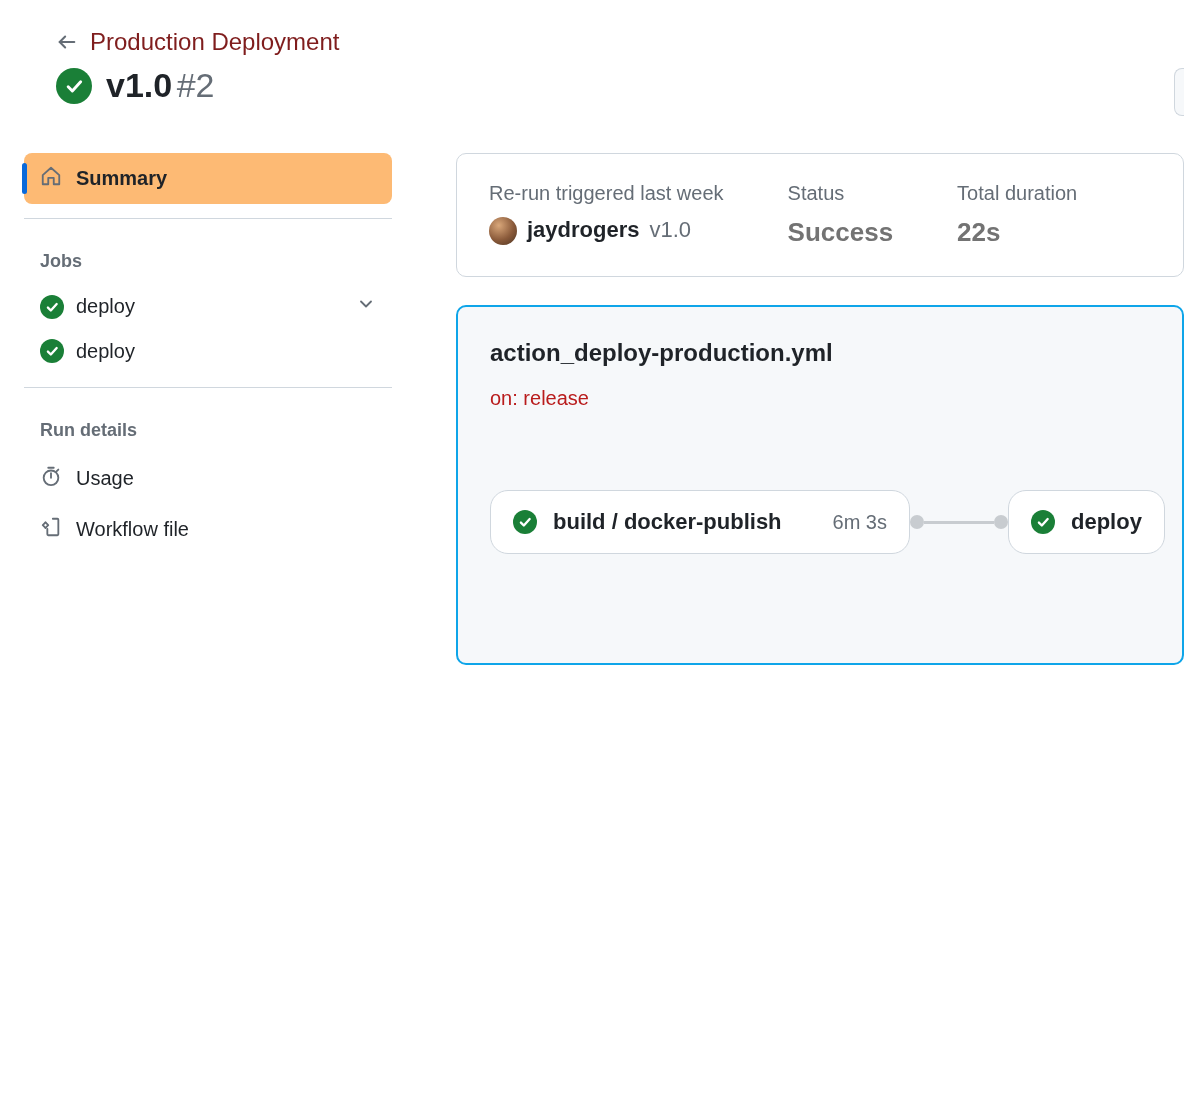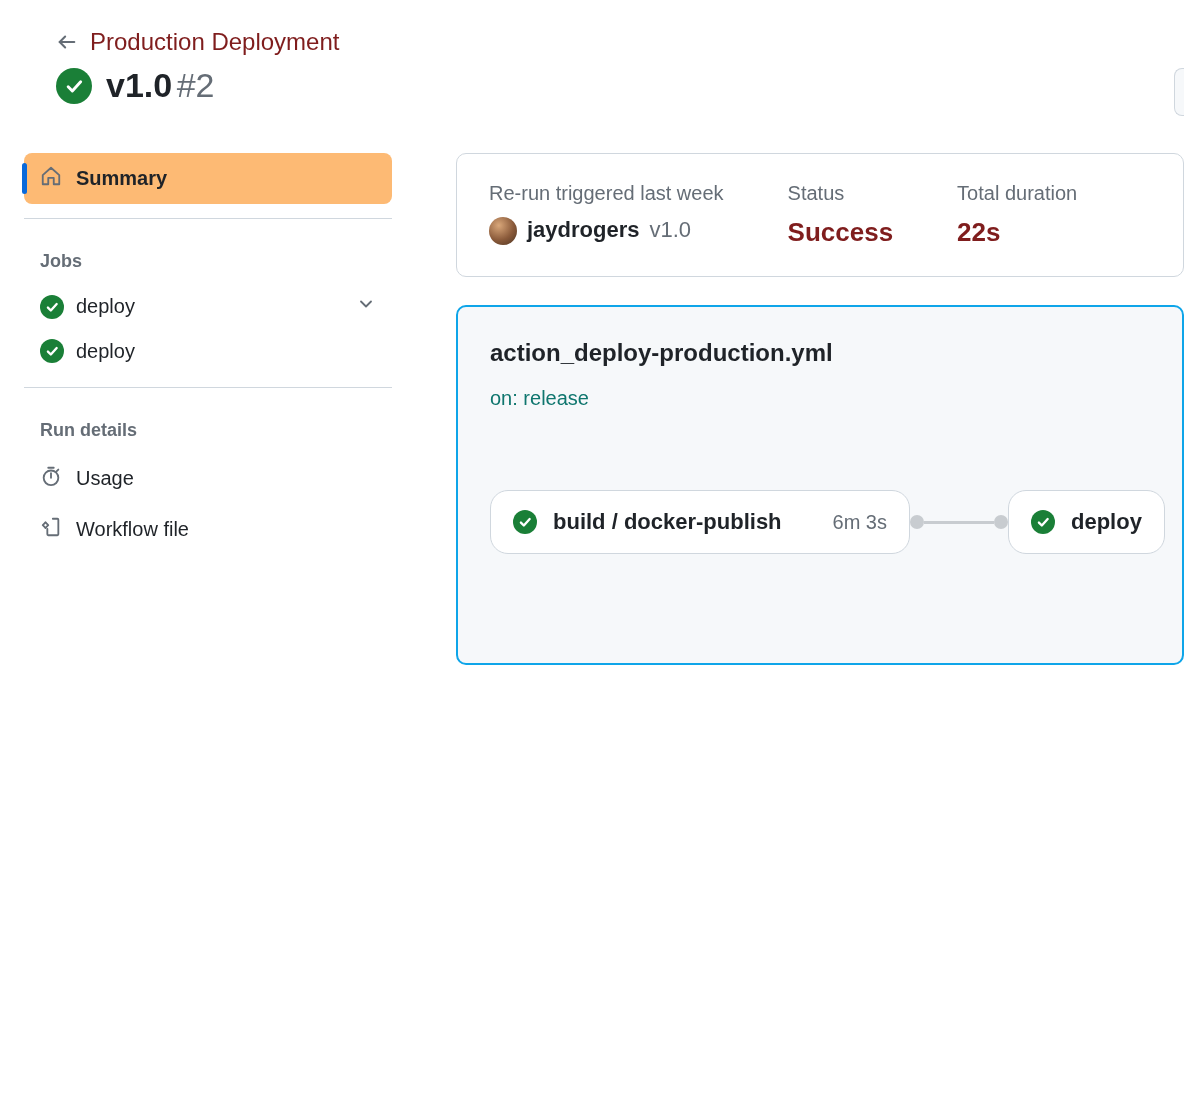--- a/index.html
+++ b/index.html
@@ -141,21 +141,21 @@
     margin-bottom: 28px;
   }
   .summary-col { display: flex; flex-direction: column; gap: 12px; }
   .summary-label {
     font-size: 20px;
     color: #656d76;
   }
   .summary-value {
     font-size: 26px;
     font-weight: 700;
-    color: #7f1d1d;
+    color: #737373;
   }
   .triggered-row {
     display: flex;
     align-items: flex-start;
     gap: 10px;
     font-size: 22px;
     font-weight: 600;
     color: #1f2328;
   }
   .triggered-row .ver {
@@ -176,21 +176,21 @@
     padding: 32px;
     min-height: 360px;
   }
   .workflow-title {
     font-size: 24px;
     font-weight: 700;
     margin-bottom: 6px;
   }
   .workflow-sub {
     font-size: 20px;
-    color: #0f766e;
+    color: #b91c1c;
     margin-bottom: 80px;
     margin-top: 20px;
   }
   .graph-row {
     display: flex;
     align-items: center;
   }
   .job-card {
     background: #ffffff;
     border: 1px solid #d0d7de;

